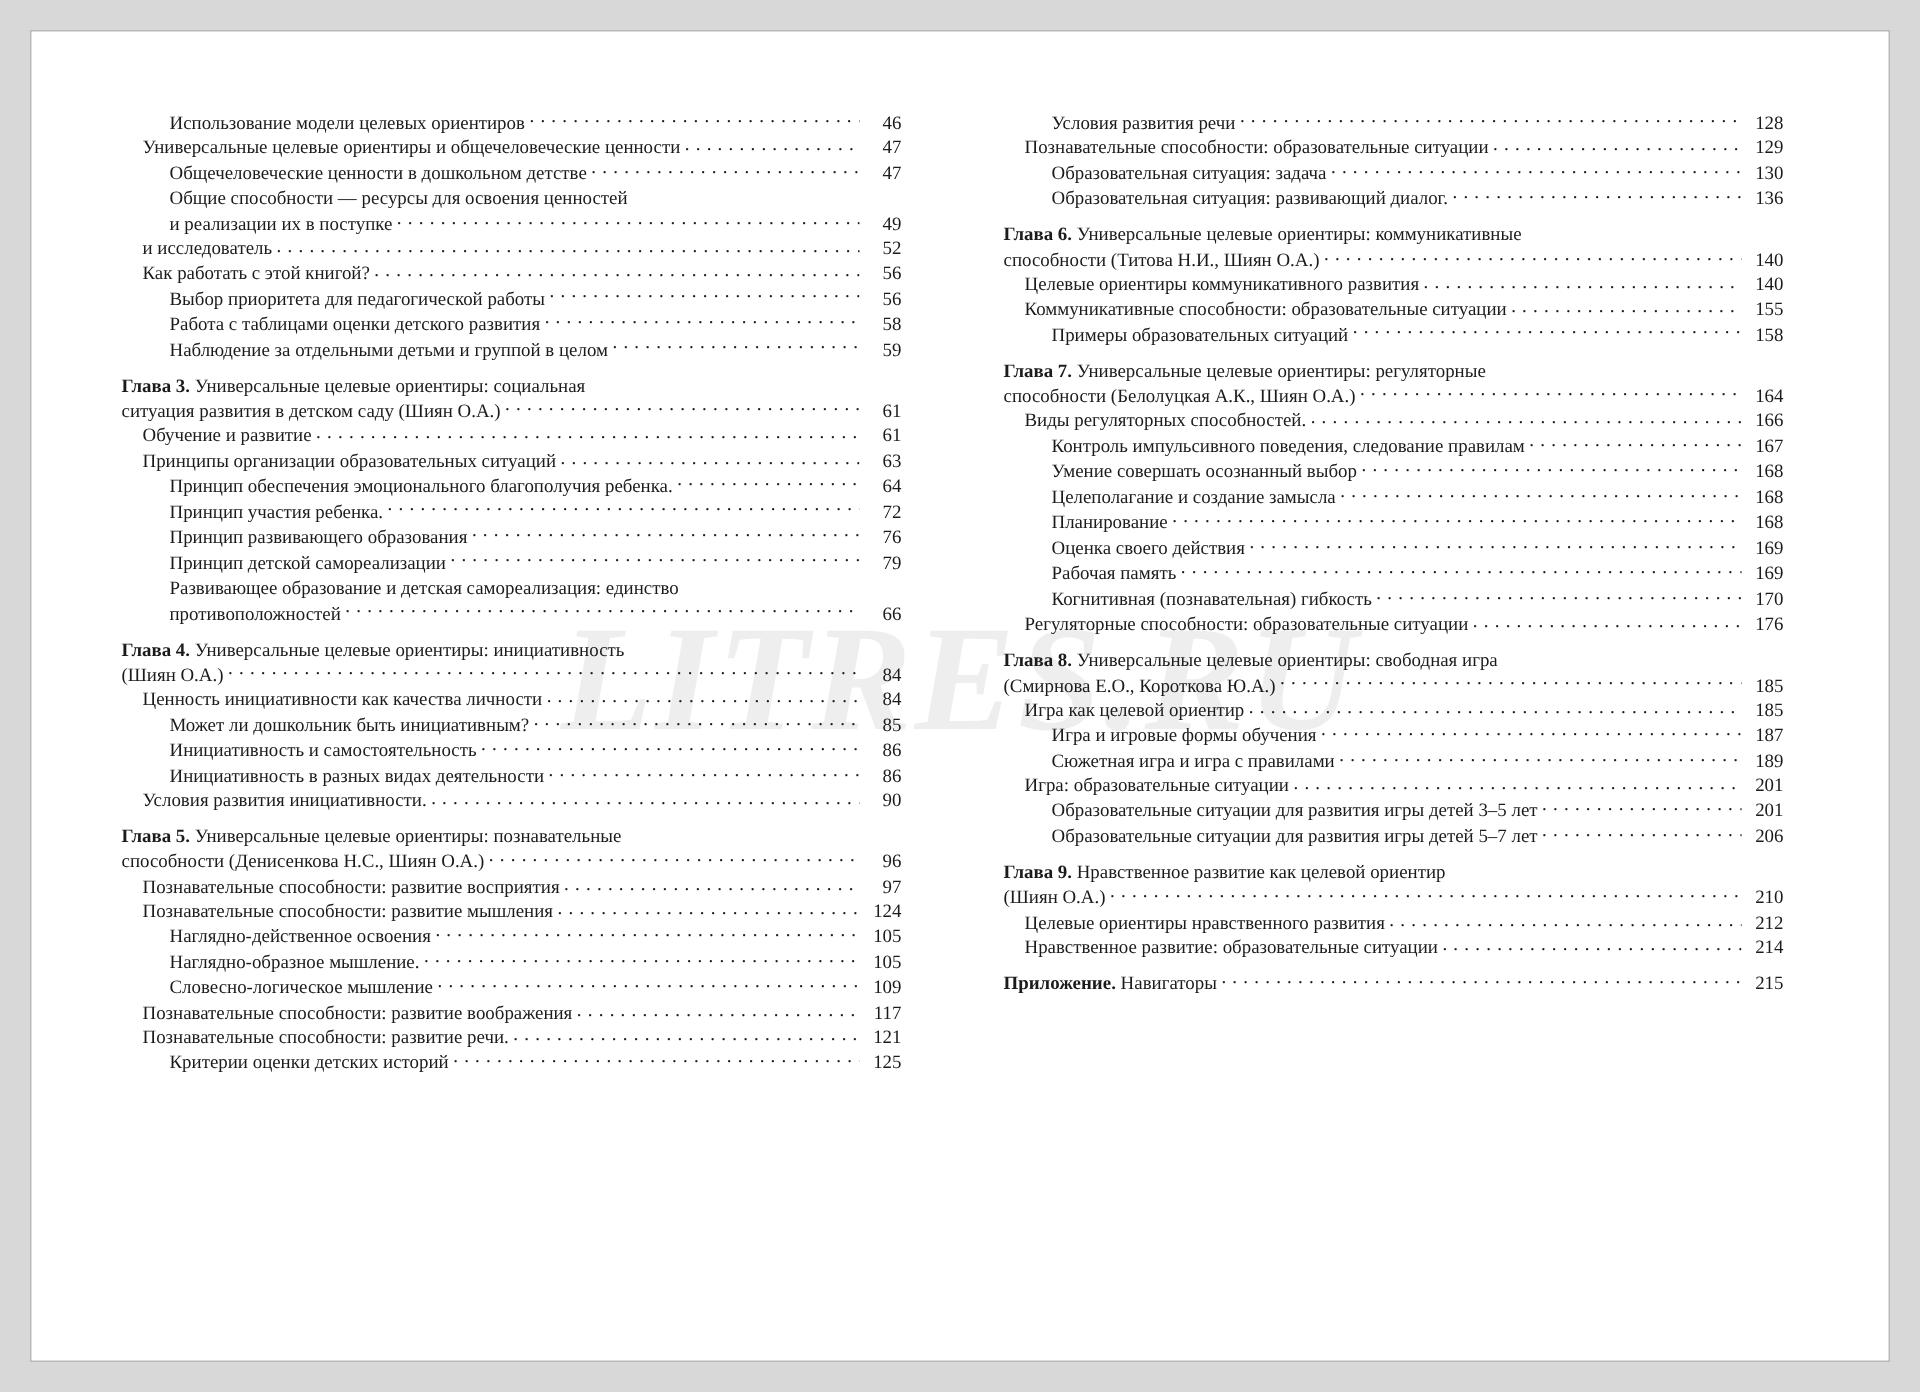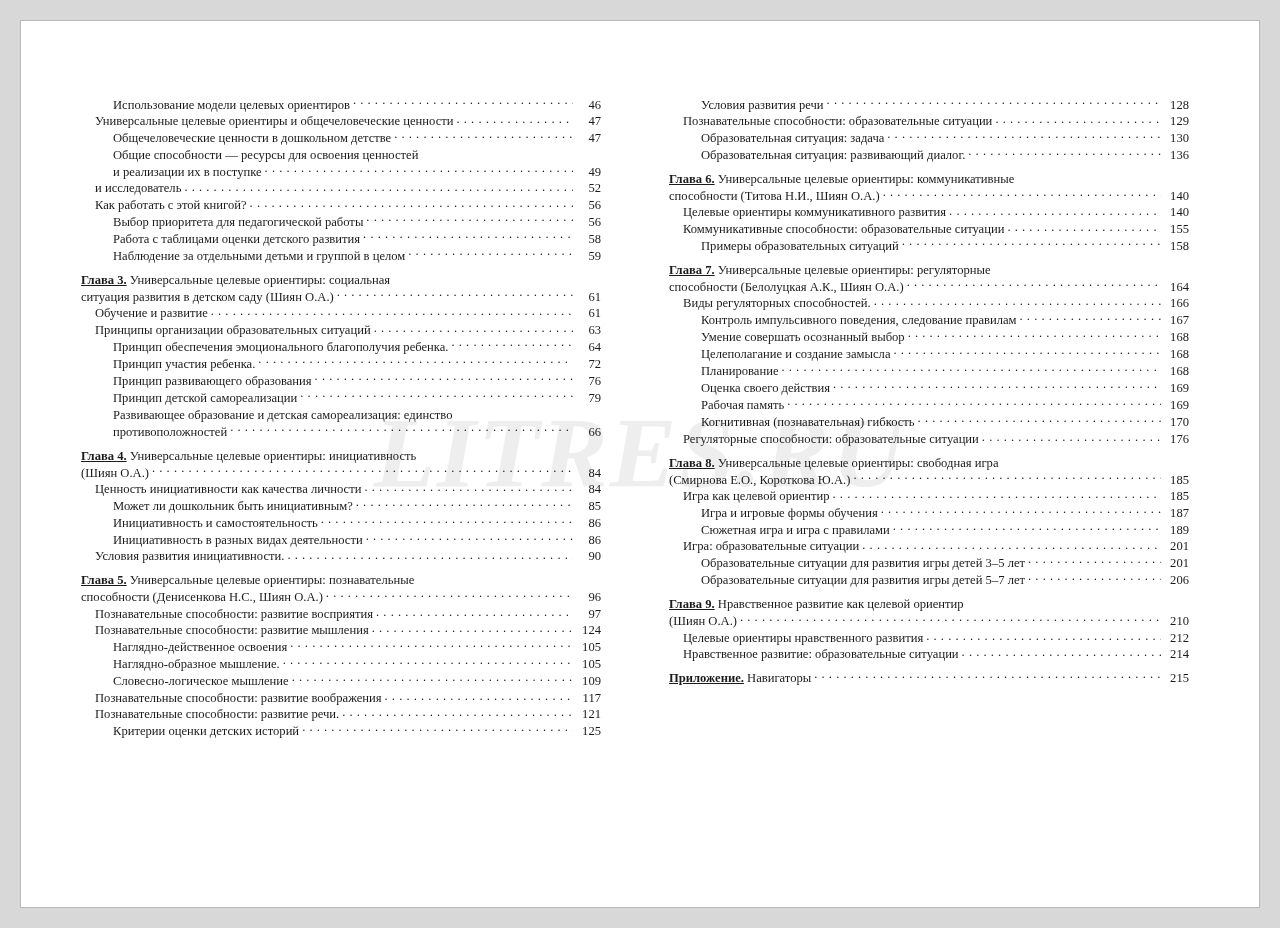--- a/index.html
+++ b/index.html
@@ -30,21 +30,20 @@
     left: 0;
     top: 0;
     width: 100%;
     height: 100%;
     box-sizing: border-box;
     padding: 52px 60px 20px 60px;
   }
   .col {
     width: 520px;
     box-sizing: border-box;
-    margin-top: 23px;
   }
   .col.left { margin-right: 68px; }
 
   
   .toc-line {
     display: flex;
     align-items: baseline;
     font-size: 12.6px;
     line-height: 16.4px;
     color: #1b1b1b;
@@ -74,21 +73,21 @@
     flex: 0 0 auto;
     text-align: right;
     min-width: 26px;
   }
 
   
   .lvl0 { padding-left: 0px; }
   .lvl1 { padding-left: 14px; align-items: center; }
   .lvl2 { padding-left: 32px; }
 
-  .bold { font-weight: bold; text-decoration: underline; }
+  .bold { font-weight: bold; }
   .ital { }
 
   .chap-head {
     margin-top: 7px;
   }
 
   
   .watermark {
     position: absolute;
     left: 0;

